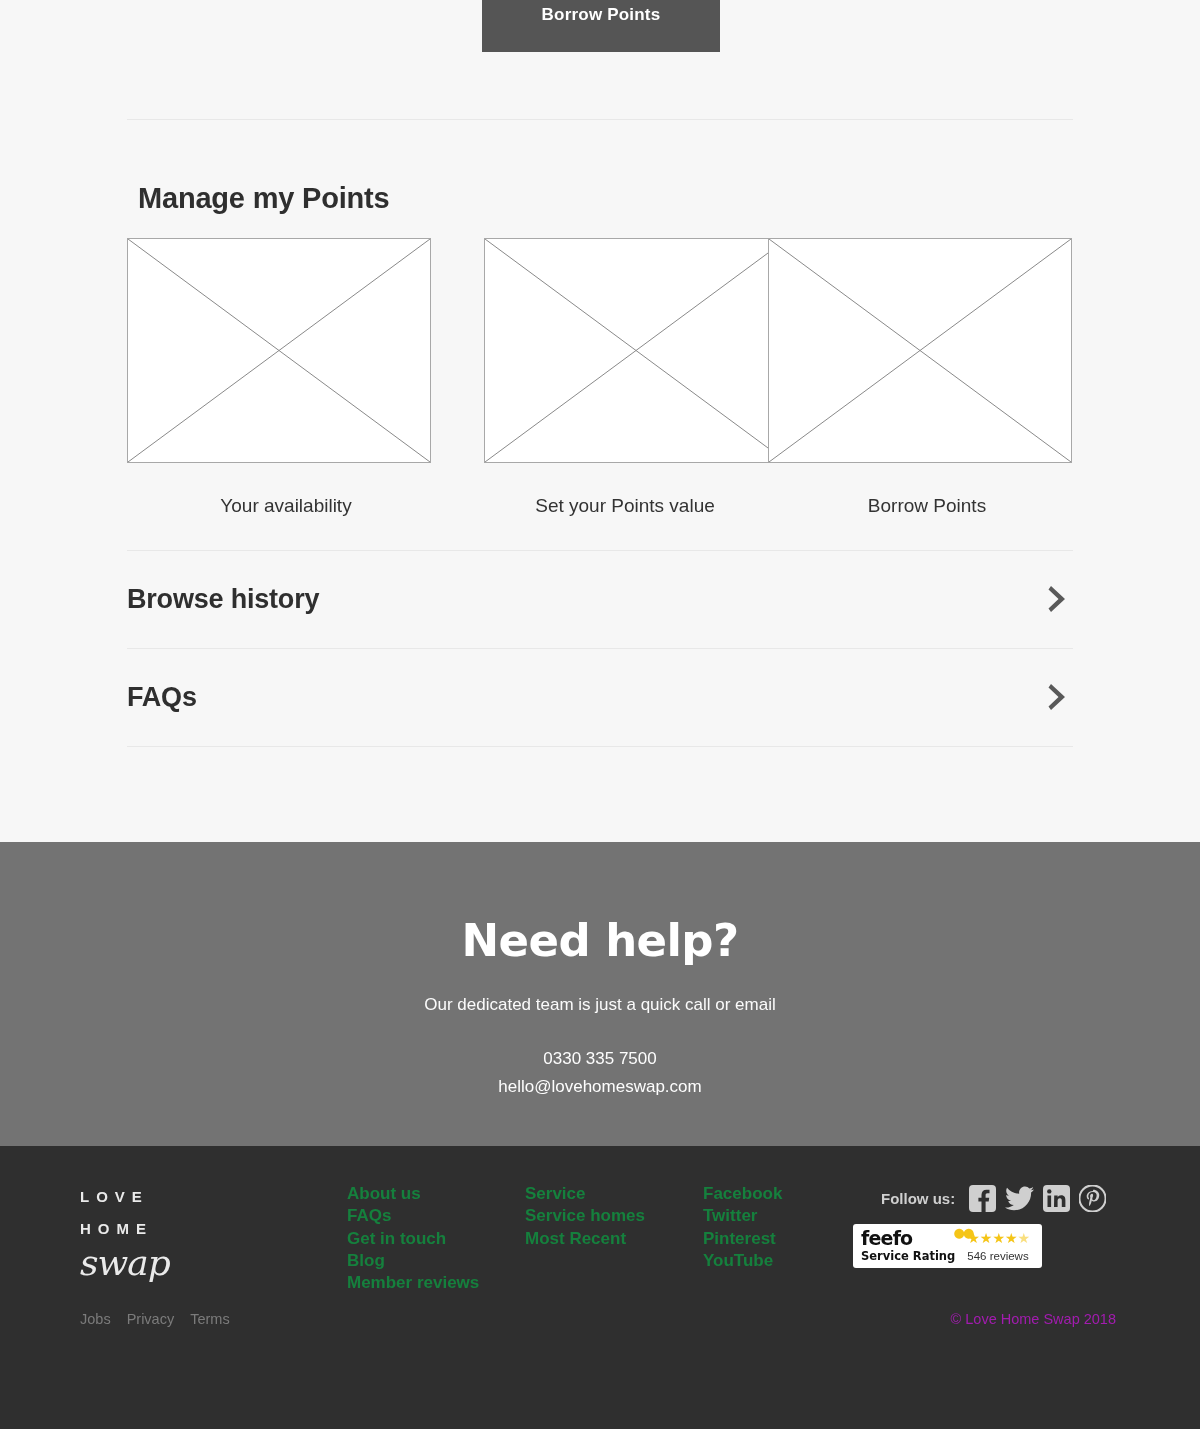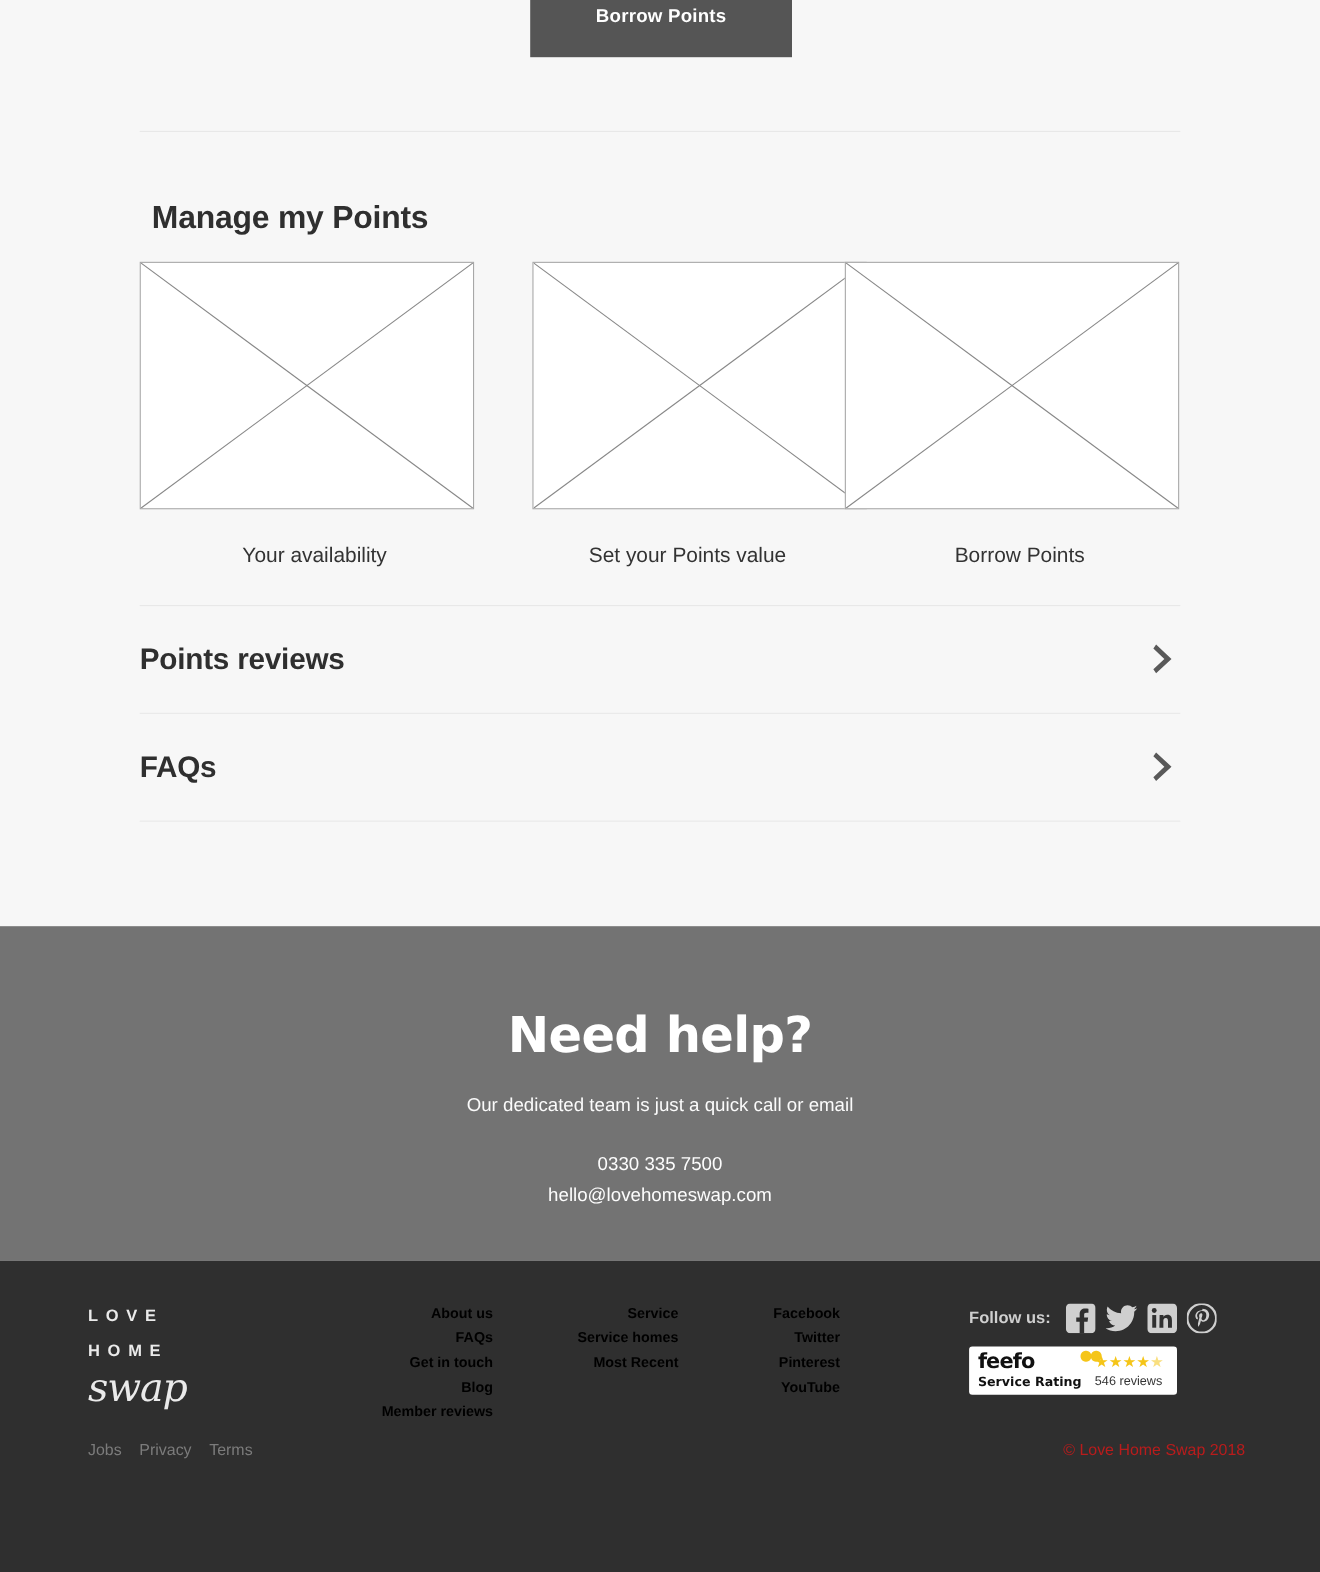--- a/index.html
+++ b/index.html
@@ -145,36 +145,35 @@
     letter-spacing: -1px;
     margin-top: -2px;
   }
 
   .fcol { position: absolute; top: 1183px; }
   .fcol.c0 { left: 347px; }
   .fcol.c1 { left: 525px; }
   .fcol.c2 { left: 703px; }
   .fcol a {
     display: block;
-    font-size: 13px;
+    font-size: 17px;
     font-weight: 700;
-    color: #000000;
+    color: #15803d;
     text-decoration: none;
     line-height: 22.3px;
     white-space: nowrap;
-    text-align: right;
   }
 
   .follow { position: absolute; left: 881px; top: 1185px; display: flex; align-items: center; }
   .follow-label { font-size: 15px; font-weight: 700; color: #cfcfcf; margin-right: 14px; }
   .social { display: flex; align-items: center; gap: 9px; }
   .social a { display: block; line-height: 0; }
 
   .feefo {
-    position: absolute; left: 881px; top: 1224px;
+    position: absolute; left: 853px; top: 1224px;
     width: 189px; height: 44px;
     background: #ffffff;
     border-radius: 3px;
     display: flex; align-items: center;
   }
   .feefo-left { padding-left: 8px; }
   .feefo-word {
     font-size: 19px; font-weight: 700; color: #111111;
     letter-spacing: -.8px; line-height: 18px; position: relative;
     font-family: "DejaVu Sans", sans-serif;
@@ -189,22 +188,22 @@
   }
   .feefo-right { margin-left: 12px; }
   .stars { color: #f5c518; font-size: 14px; letter-spacing: 0px; line-height: 16px; }
   .feefo-reviews { font-size: 11.5px; color: #333333; line-height: 14px; margin-top: 3px; }
 
   .legal-left { position: absolute; left: 80px; top: 1311px; display: flex; gap: 16px; }
   .legal-left a {
     font-size: 14.5px; color: #7b7b7b; text-decoration: none; font-weight: 400;
   }
   .legal-right {
-    position: absolute; right: 68px; top: 1311px;
-    font-size: 14.5px; color: #b91c1c;
+    position: absolute; right: 84px; top: 1311px;
+    font-size: 14.5px; color: #a21caf;
   }
 </style>
 </head>
 <body>
 
 <div class="page">
 
   <div class="light-area"></div>
 
   <div class="top-btn-wrap">
@@ -245,21 +244,21 @@
         </svg>
       </div>
       <div class="tile-caption">Borrow Points</div>
     </div>
 
   </div>
 
   <div class="rule r2"></div>
 
   <div class="acc-row a1">
-    <span class="acc-label">Points reviews</span>
+    <span class="acc-label">Browse history</span>
     <span class="chev">
       <svg width="22" height="32" viewBox="0 0 22 32" aria-hidden="true">
         <path d="M4 3 L18 16 L4 29 L1.5 25.5 L11.5 16 L1.5 6.5 Z" fill="#595959"></path>
       </svg>
     </span>
   </div>
 
   <div class="rule r3"></div>
 
   <div class="acc-row a2">

